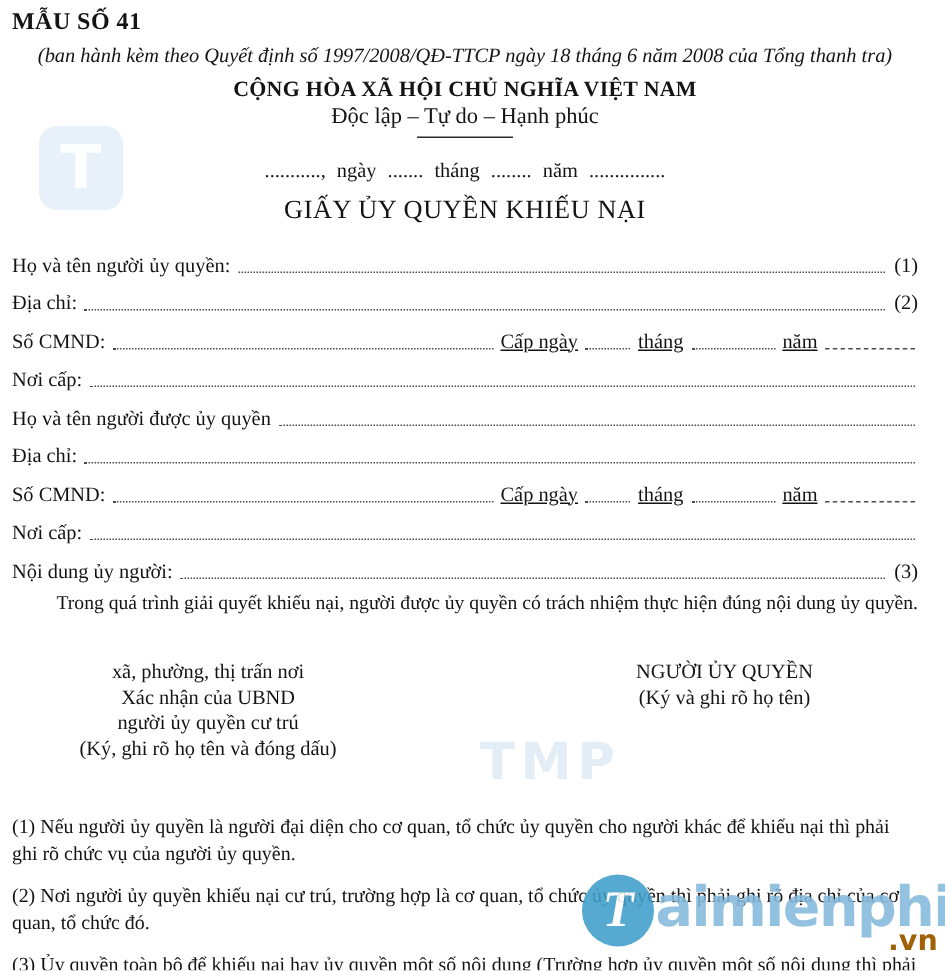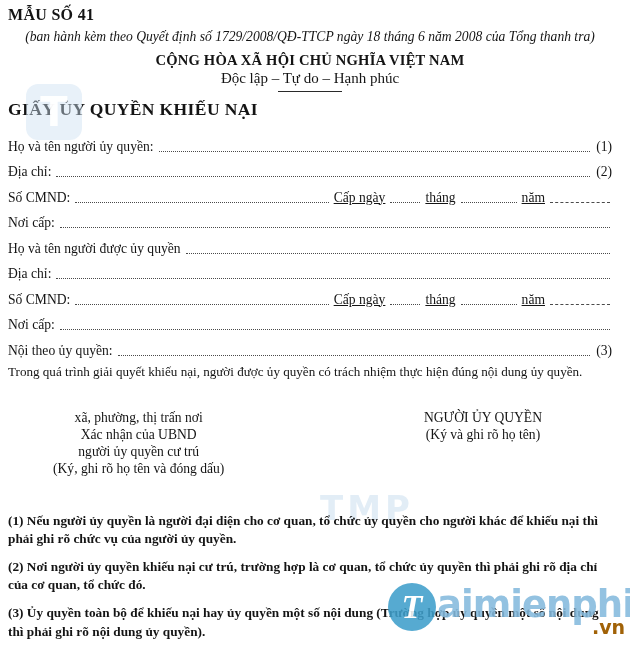--- a/index.html
+++ b/index.html
@@ -14,39 +14,39 @@
     overflow:hidden;
   }
   
   .form-no{text-align:left;font-weight:bold;font-size:16px;letter-spacing:.3px;}
   .issuance{text-align:center;font-style:italic;font-size:13.6px;margin-top:5px;}
   .country{text-align:center;font-weight:bold;font-size:14.6px;margin-top:7px;letter-spacing:.2px;}
   .motto{text-align:center;font-weight:normal;font-size:15px;margin-top:1px;}
   .rule{width:64px;border:0;border-top:1.6px solid #2a2a2a;margin:4px auto 0 auto;}
   .date-line{text-align:center;font-size:13.6px;margin-top:14px;}
   .date-line span{padding:0 2px;}
-  .doc-title{font-weight:bold;font-size:17.5px;margin-top:7px;letter-spacing:.4px;}
+  .doc-title{text-align:center;font-weight:normal;font-size:17.5px;margin-top:7px;letter-spacing:.4px;}
   
-  .form-area{margin-top:9px;}
+  .form-area{margin-top:9px;text-align:right;}
   .fline{display:flex;align-items:flex-end;height:25.5px;font-size:13.6px;}
   .fline .label{white-space:nowrap;padding-right:3px;}
   .fline .mid{white-space:nowrap;padding:0 3px;text-decoration:underline;}
   .fline .suffix{white-space:nowrap;padding-left:4px;}
   .dots{flex:1 1 auto;border-bottom:1.5px dotted #4a4a4a;margin:0 2px 3px 2px;min-width:10px;}
   .dots.fix34{flex:0 0 30px;}
   .dots.fix58{flex:0 0 56px;}
   .dots.dash62{flex:0 0 60px;border-bottom-style:dashed;}
   .note-line{font-size:13.1px;margin-top:5px;white-space:nowrap;}
   
   .sig-row{display:flex;justify-content:space-between;margin-top:30px;padding:0 70px 0 45px;}
   .sig-col{text-align:center;font-size:13.6px;line-height:1.18;}
   .sig-col div{margin-bottom:1px;}
   
   .footnotes{margin-top:34px;font-size:13.3px;line-height:1.4;position:relative;z-index:2;}
-  .footnotes p{margin:0 0 9px 0;font-weight:bold;}
+  .footnotes p{margin:0 0 9px 0;}
   
   .wm{position:absolute;pointer-events:none;}
   .wm-tile{left:26px;top:84px;width:56px;height:56px;border-radius:12px;
     background:rgba(203,224,242,.45);color:rgba(255,255,255,.95);
     font-family:"DejaVu Sans", sans-serif;font-weight:bold;font-size:40px;
     display:flex;align-items:center;justify-content:center;z-index:0;}
   .wm-tmp{left:320px;top:488px;font-family:"DejaVu Sans", sans-serif;font-weight:bold;
     font-size:34px;letter-spacing:4px;color:rgba(160,195,225,.30);z-index:0;}
   .brand{position:absolute;left:388px;top:583px;z-index:3;display:flex;align-items:flex-start;opacity:.88;}
   .brand-circle{width:48px;height:48px;border-radius:50%;
@@ -60,25 +60,34 @@
 </style>
 </head>
 <body>
 
 <div class="page">
 
   <div class="wm wm-tile">T</div>
   <div class="wm wm-tmp">TMP</div>
 
   <div class="form-no">MẪU SỐ 41</div>
-  <div class="issuance">(ban hành kèm theo Quyết định số 1729/2008/QĐ-TTCP ngày 18 tháng 6 năm 2008 của Tổng thanh tra)</div>
+  <div class="issuance">(ban hành kèm theo Quyết định số 1997/2008/QĐ-TTCP ngày 18 tháng 6 năm 2008 của Tổng thanh tra)</div>
   <div class="country">CỘNG HÒA XÃ HỘI CHỦ NGHĨA VIỆT NAM</div>
   <div class="motto">Độc lập – Tự do – Hạnh phúc</div>
   <hr class="rule">
 
+  <div class="date-line">
+    <span>...........,</span>
+    <span>ngày</span>
+    <span>.......</span>
+    <span>tháng</span>
+    <span>........</span>
+    <span>năm</span>
+    <span>...............</span>
+  </div>
 
   <div class="doc-title">GIẤY ỦY QUYỀN KHIẾU NẠI</div>
 
   <div class="form-area">
 
     <div class="fline">
       <span class="label">Họ và tên người ủy quyền:</span>
       <span class="dots"></span>
       <span class="suffix">(1)</span>
     </div>
@@ -125,21 +134,21 @@
       <span class="mid">năm</span>
       <span class="dots dash62"></span>
     </div>
 
     <div class="fline">
       <span class="label">Nơi cấp:</span>
       <span class="dots"></span>
     </div>
 
     <div class="fline">
-      <span class="label">Nội theo ủy quyền:</span>
+      <span class="label">Nội dung ủy người:</span>
       <span class="dots"></span>
       <span class="suffix">(3)</span>
     </div>
 
     <div class="note-line">Trong quá trình giải quyết khiếu nại, người được ủy quyền có trách nhiệm thực hiện đúng nội dung ủy quyền.</div>
   </div>
 
   <div class="sig-row">
     <div class="sig-col">
       <div>xã, phường, thị trấn nơi</div>

